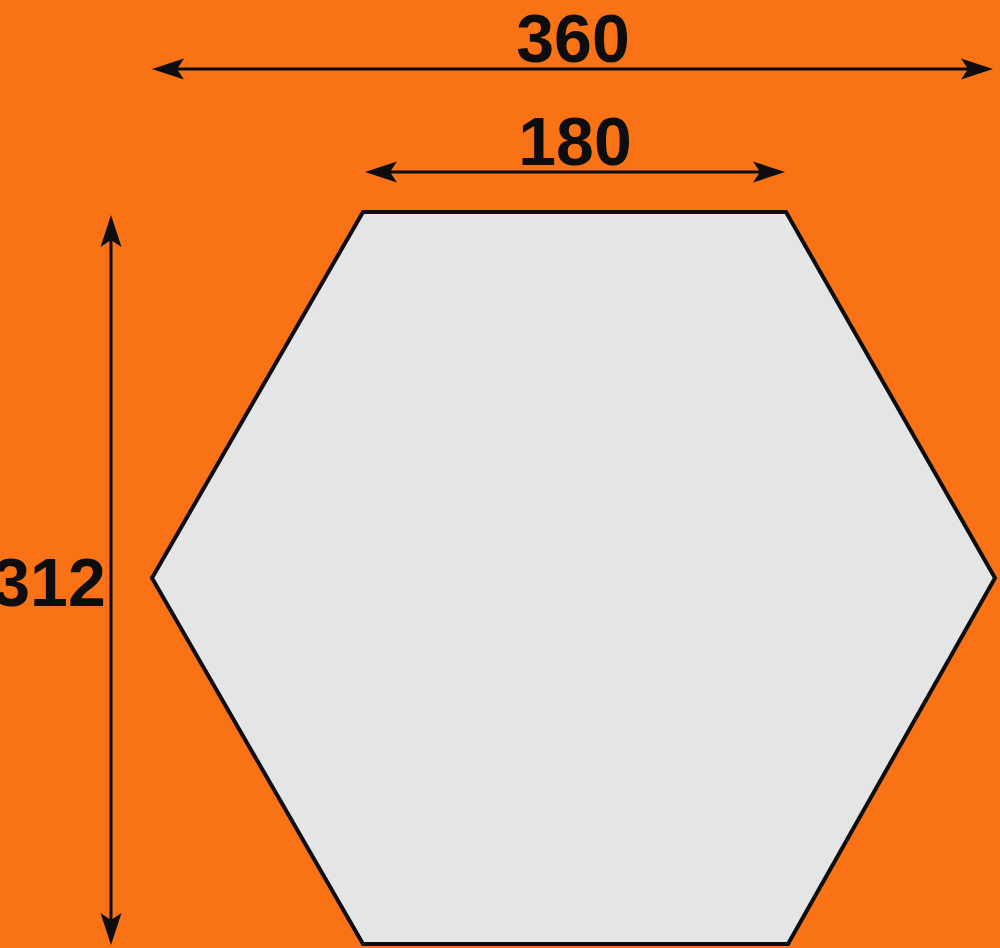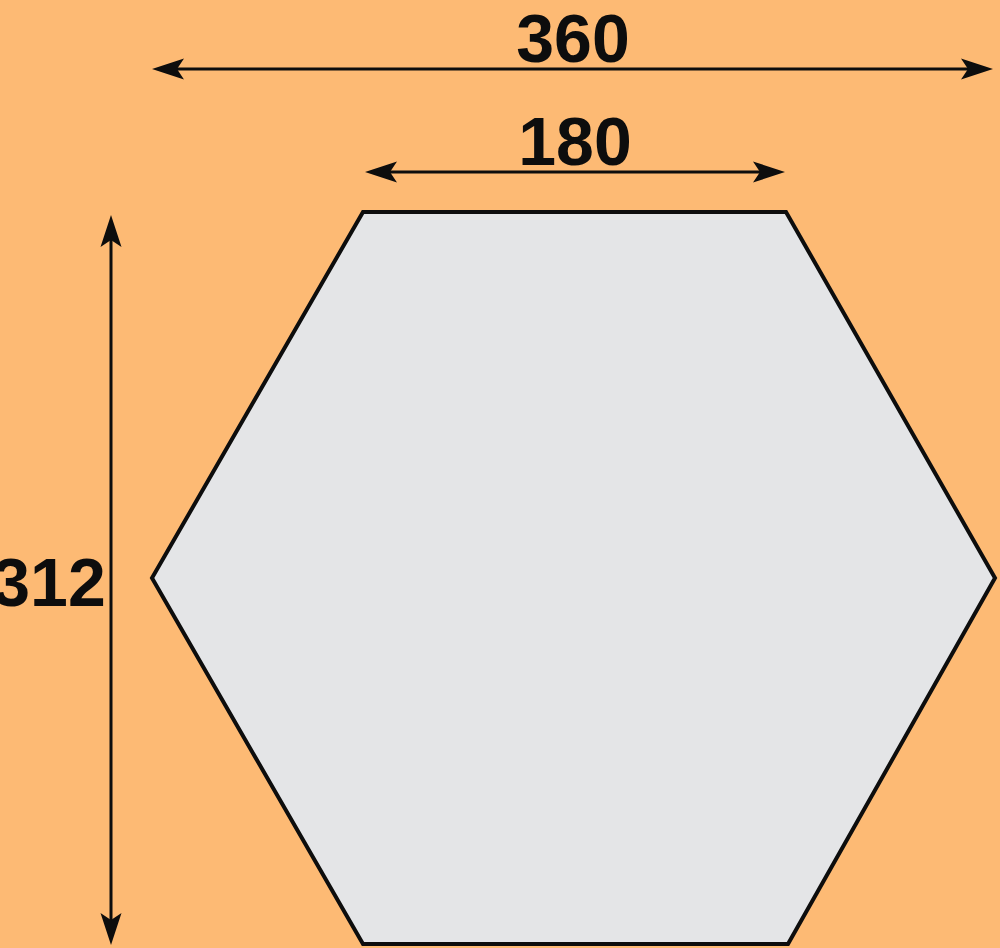--- a/index.html
+++ b/index.html
@@ -4,21 +4,21 @@
 <style>
   html, body {
     margin: 0;
     padding: 0;
     background: #ffffff;
   }
   .canvas {
     position: relative;
     width: 1000px;
     height: 948px;
-    background: #fdba74;
+    background: #f97316;
     overflow: hidden;
     font-family: "Liberation Sans", sans-serif;
   }
   .diagram-svg {
     display: block;
     width: 1000px;
     height: 948px;
   }
   .dim-line {
     stroke: #0d0d0d;

